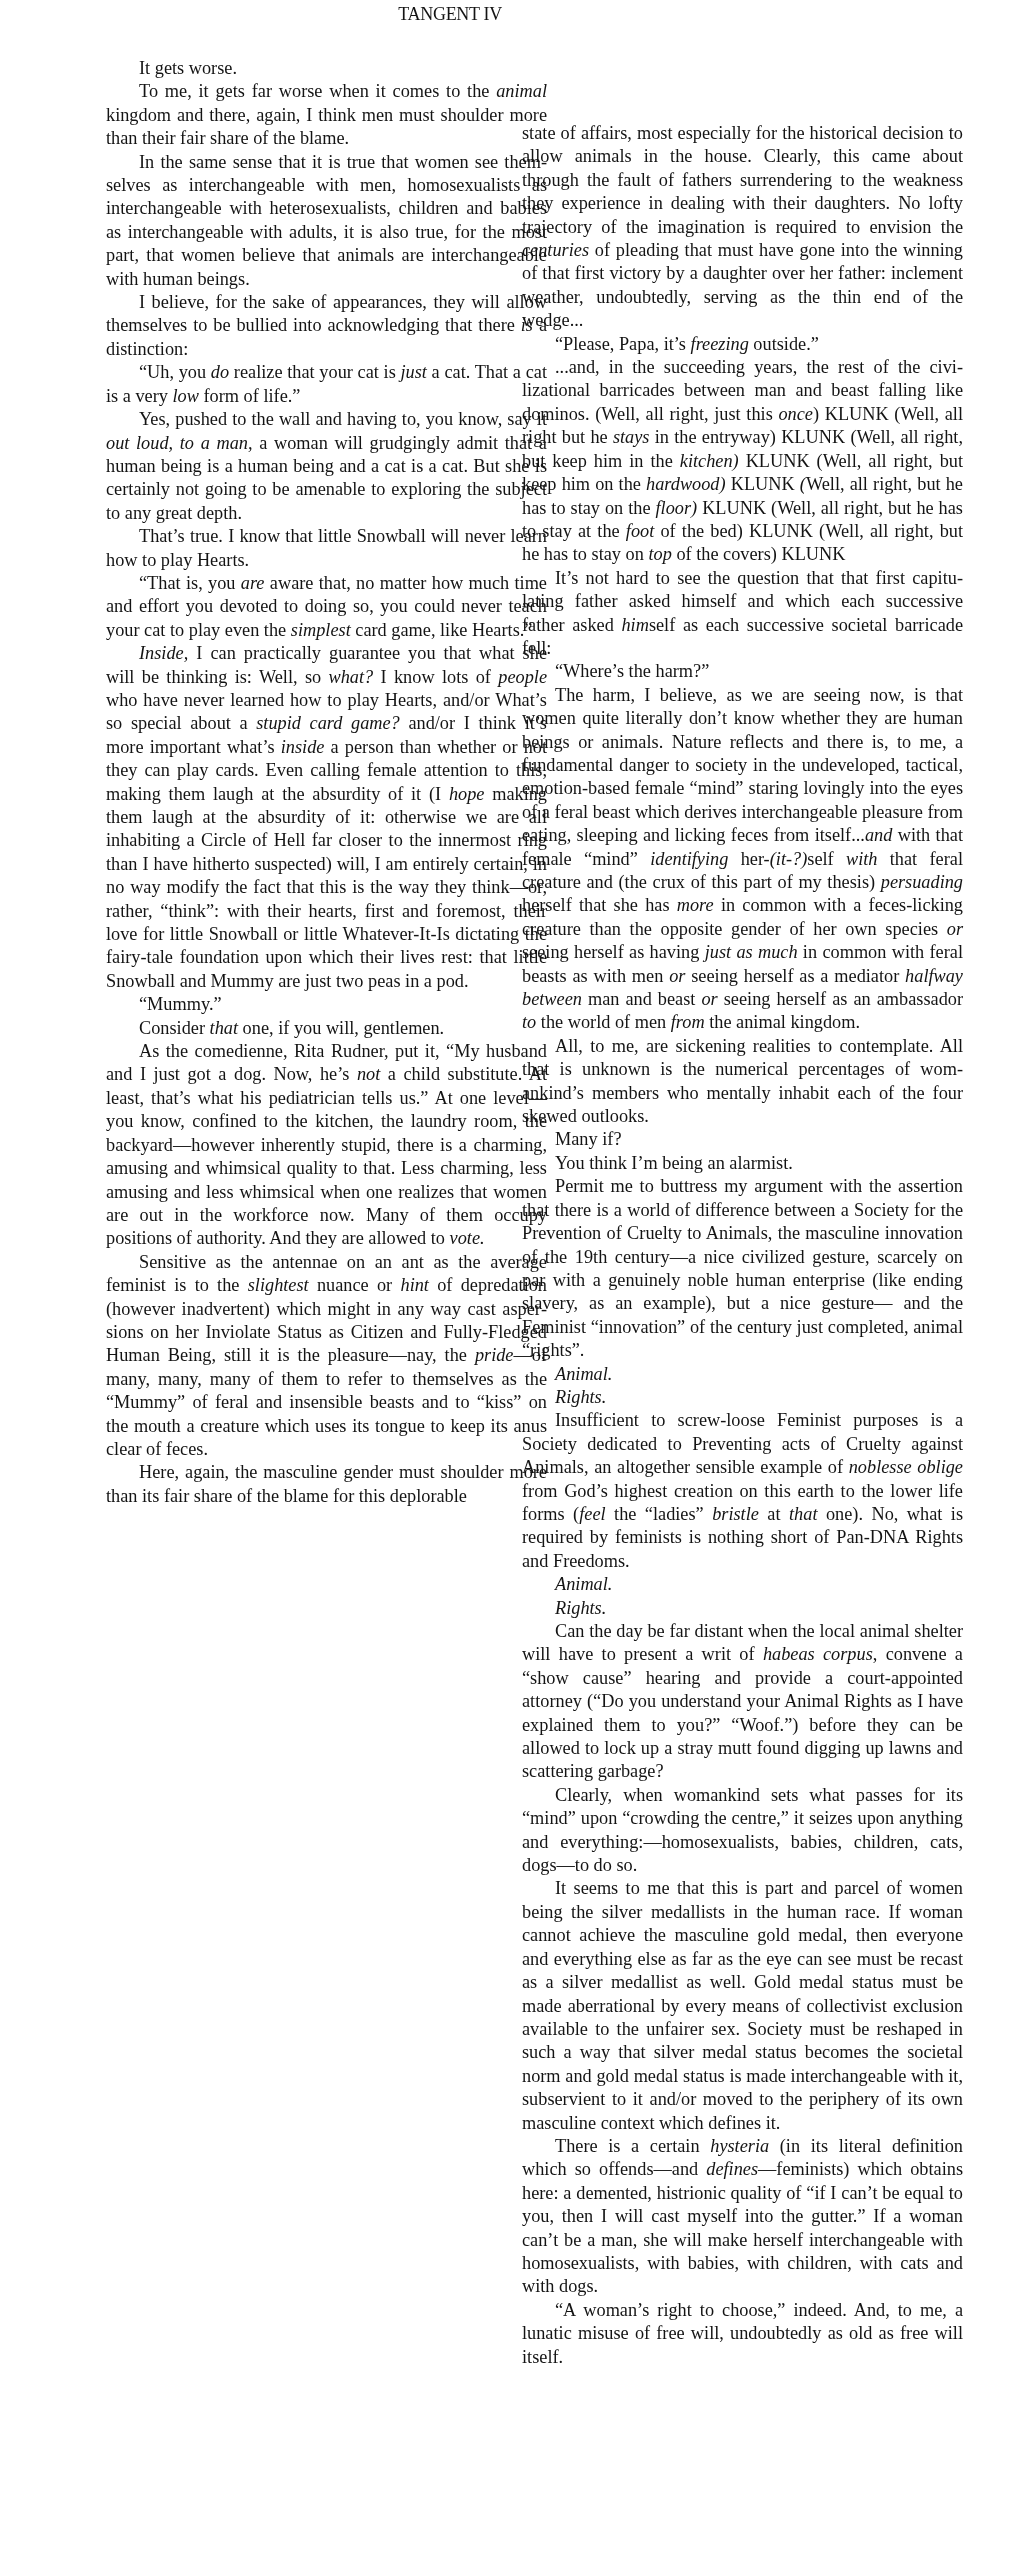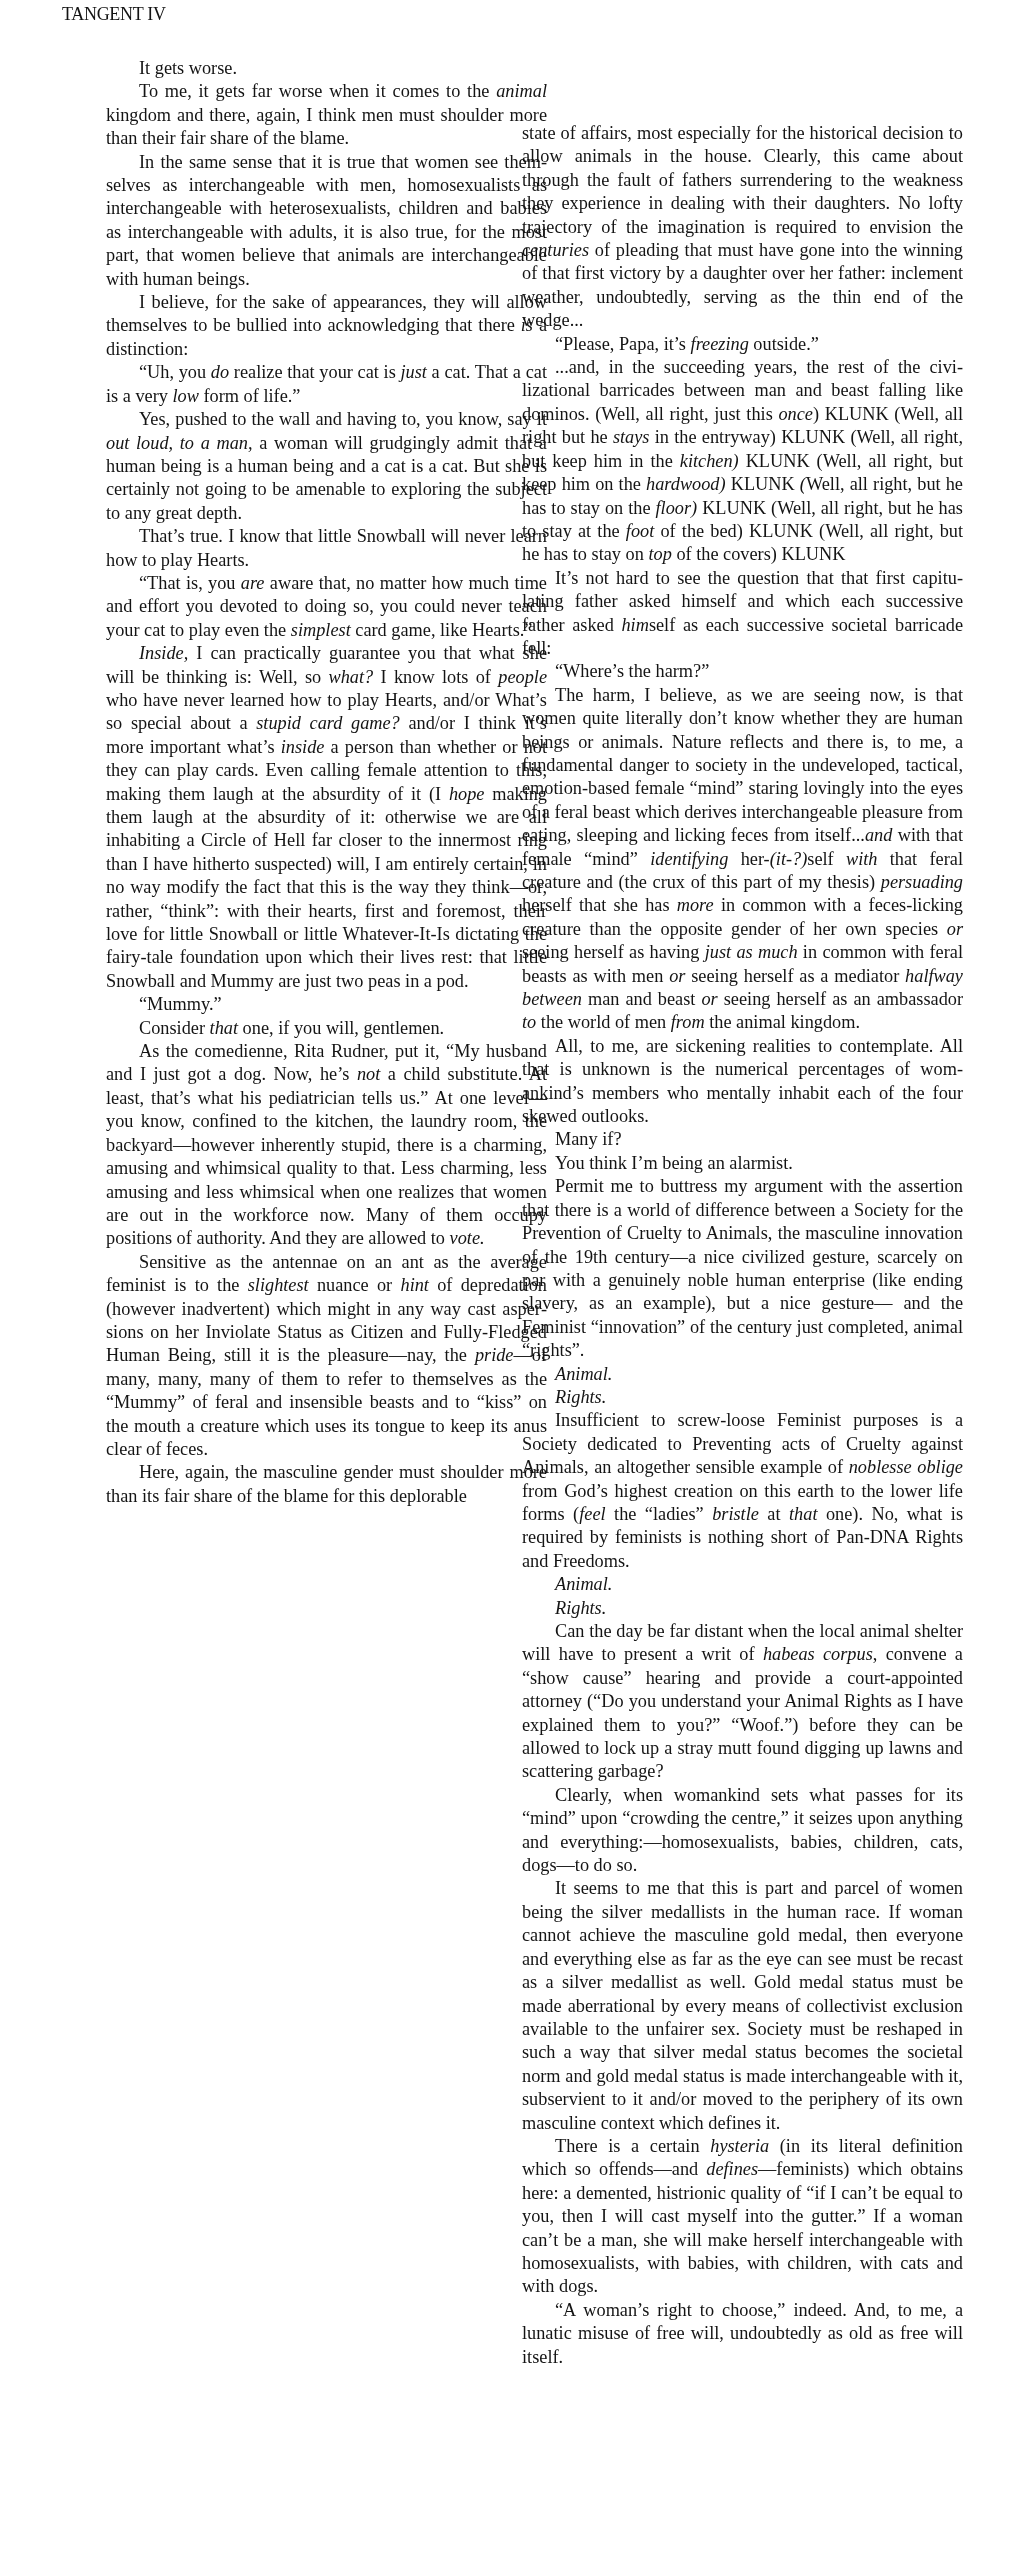--- a/index.html
+++ b/index.html
@@ -4,21 +4,21 @@
 <style>
   html, body { margin: 0; padding: 0; background: #ffffff; }
   body {
     width: 1030px; height: 2576px; position: relative; overflow: hidden;
     font-family: "Liberation Serif", "DejaVu Serif", serif;
     color: #141414;
   }
   .page { position: absolute; left: 0; top: 0; width: 1030px; height: 2576px; }
   .running-head {
     position: absolute; left: 62px; width: 440px; top: 3.4px;
-    text-align: left; font-size: 18px; letter-spacing: -0.3px;
+    text-align: right; font-size: 18px; letter-spacing: -0.3px;
     line-height: 22px;
   }
   .column {
     position: absolute; width: 441px;
     font-size: 18.3px; line-height: 23.4px;
     text-align: justify; hyphens: manual;
   }
   .col-left { left: 62px; top: 57px; margin-left: 44px; }
   .col-right { left: 522px; top: 122px; }
   .para { margin: 0; text-indent: 33px; }

